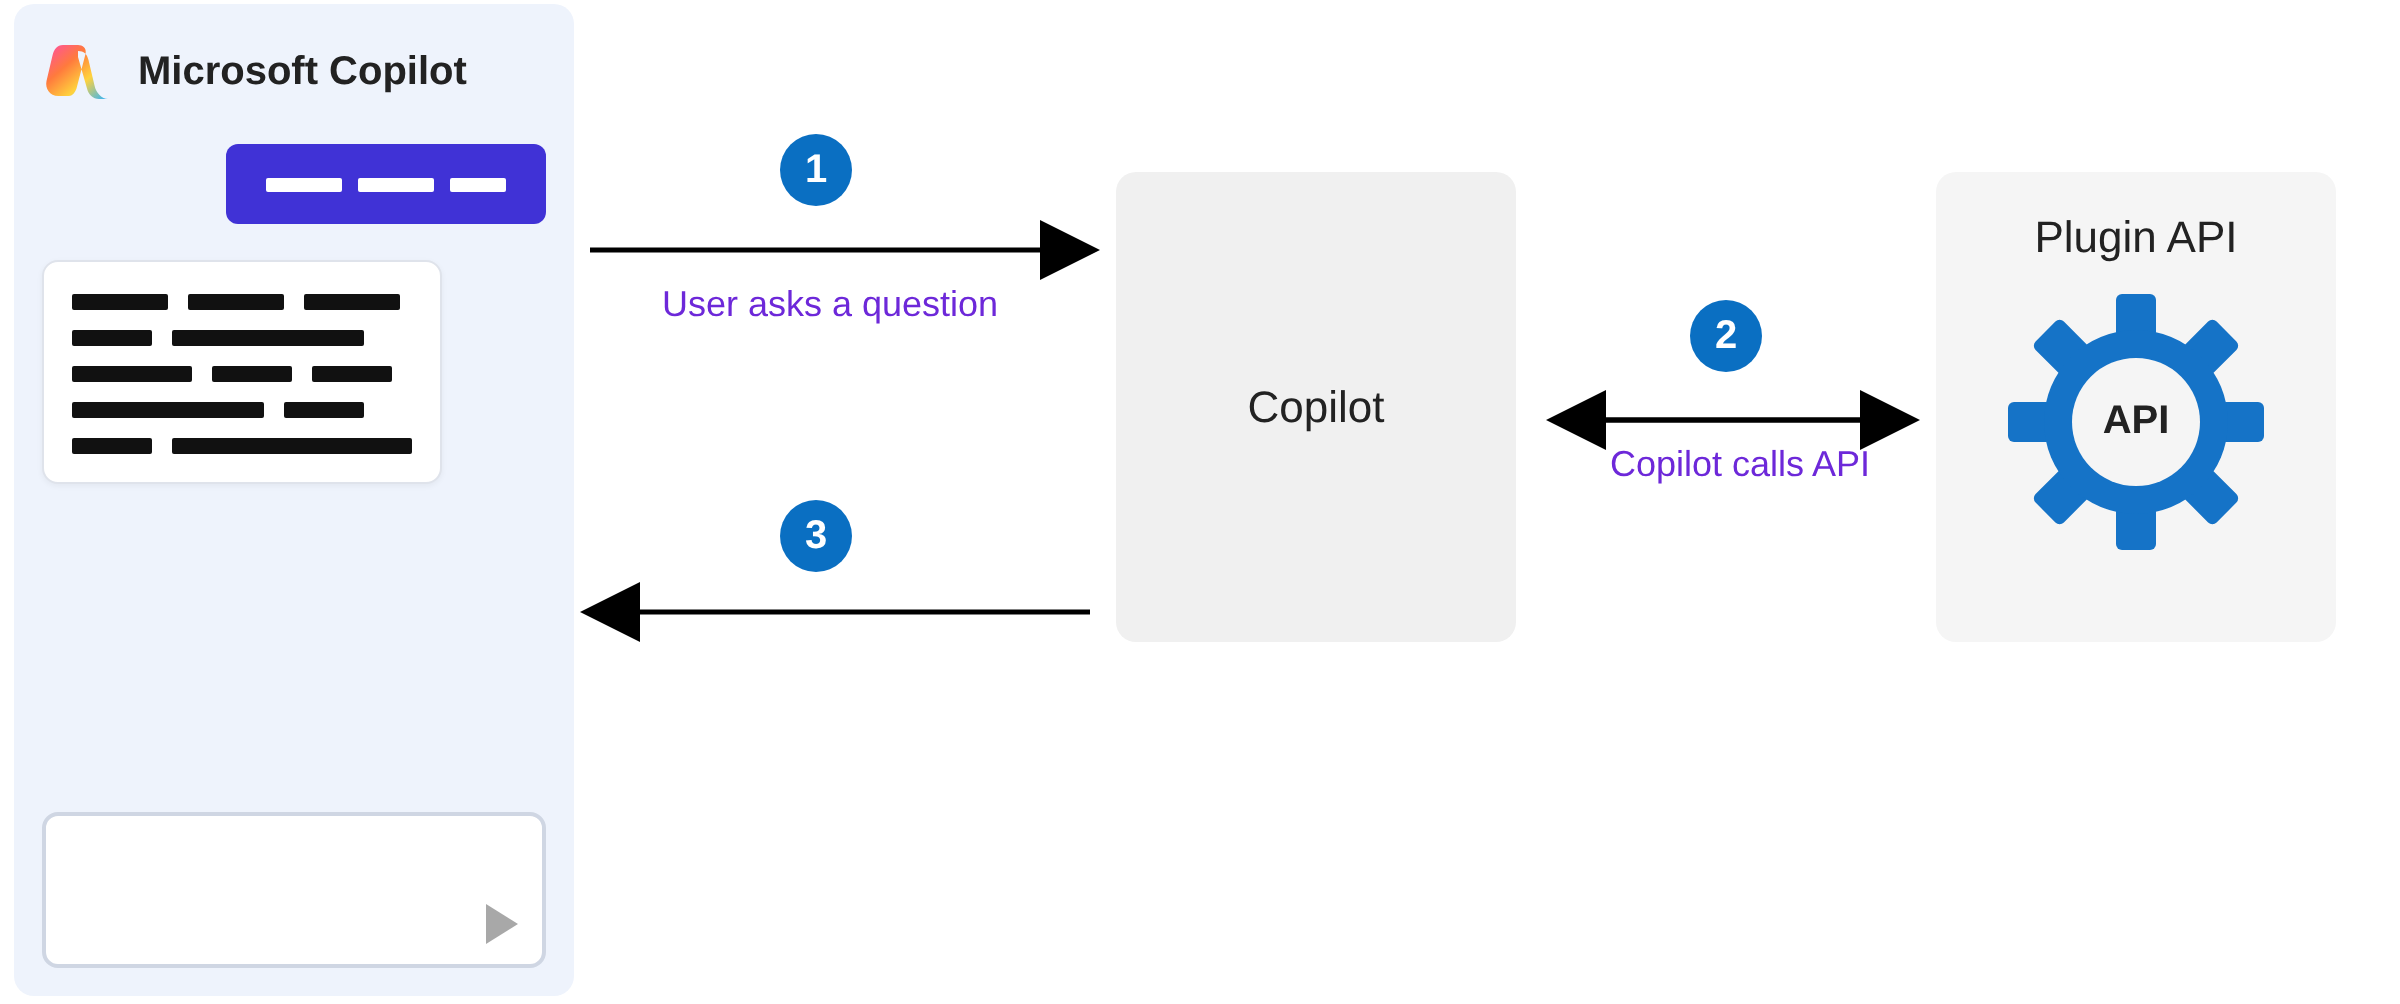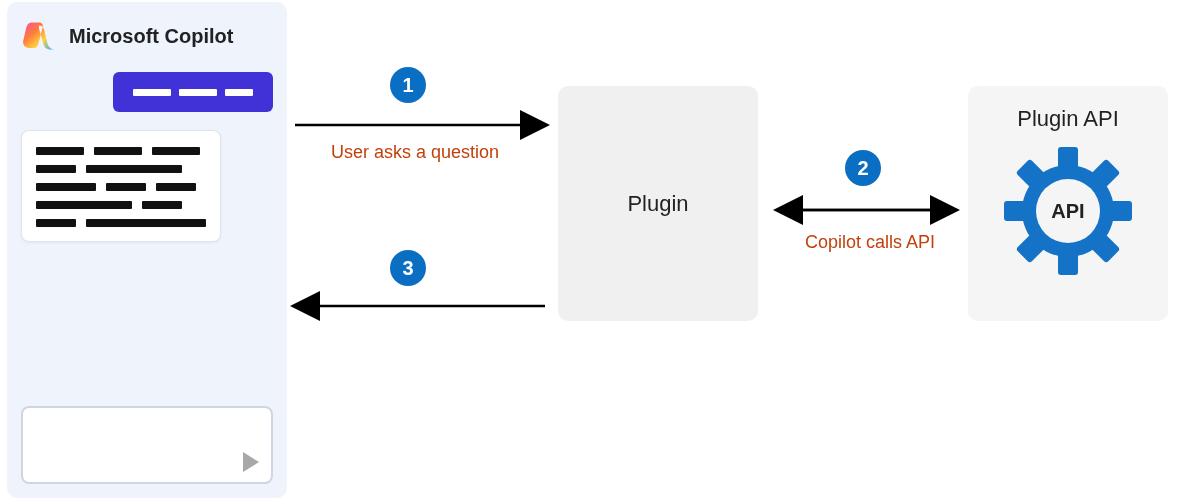--- a/index.html
+++ b/index.html
@@ -97,23 +97,23 @@
     .badge {
       position:absolute; width:36px; height:36px; border-radius:50%;
       background:#0a6fc2; color:#fff; display:flex; align-items:center; justify-content:center;
       font-size:20px; font-weight:600;
     }
     .badge-1 { left:390px; top:67px; }
     .badge-2 { left:845px; top:150px; }
     .badge-3 { left:390px; top:250px; }
 
     
-    .step-label { position:absolute; font-size:18px; color:#c2410c; text-align:center; line-height:1.35; }
+    .step-label { position:absolute; font-size:18px; color:#6d28d9; text-align:center; line-height:1.35; }
     .label-1 { left:315px; top:140px; width:200px; }
-    .label-2 { left:790px; top:230px; width:160px;text-align:center; }
+    .label-2 { left:790px; top:220px; width:160px;text-align:center; }
     .label-3 { left:295px; top:322px; width:240px; }
 
     
     .arrows { position:absolute; left:0; top:0; width:1200px; height:502px; pointer-events:none; }
   </style>
 </head>
 <body>
 <div class="stage">
 
   <div class="ms-copilot-panel">
@@ -163,21 +163,21 @@
           <div class="bar w100"></div>
         </div>
     </div>
 
     <div class="input-box">
       <div class="send-btn"></div>
     </div>
   </div>
 
   <div class="copilot-box">
-    <span>Plugin</span>
+    <span>Copilot</span>
   </div>
 
   <div class="plugin-box">
     <div class="plugin-title">Plugin API</div>
     <div class="gear-wrap">
       <svg viewBox="0 0 130 130">
         <g fill="#1573c7">
 
           <g transform="translate(65,65)">
             <g>

